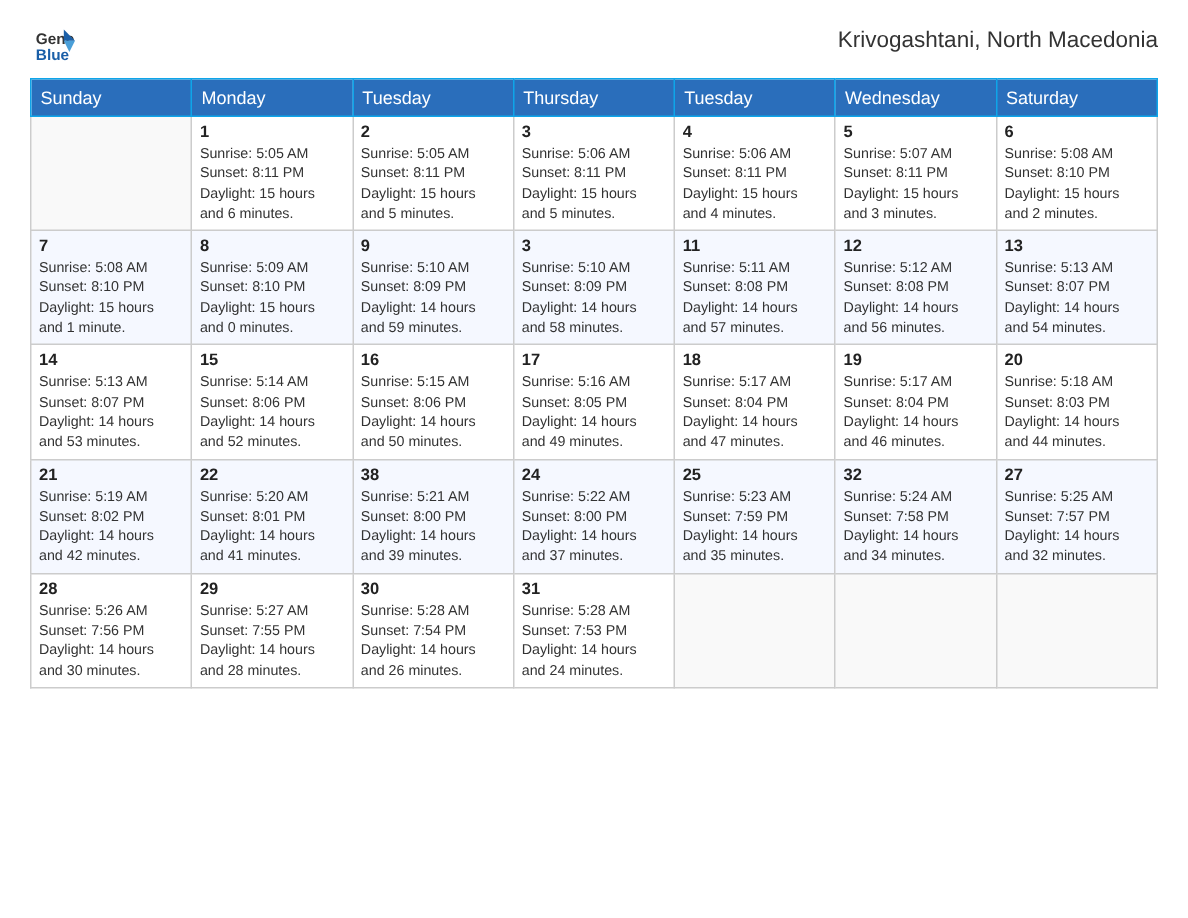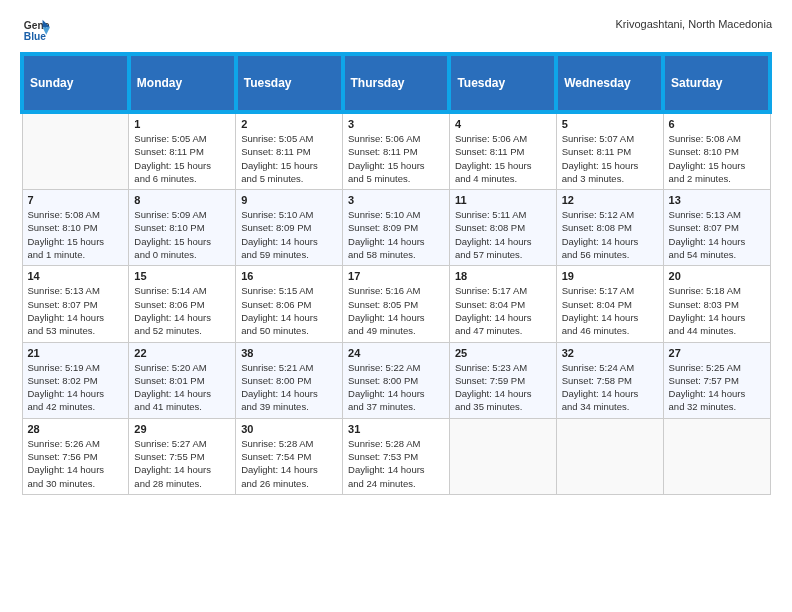--- a/index.html
+++ b/index.html
@@ -33,37 +33,37 @@
     .title-block {
       text-align: right;
     }
     .main-title {
       font-size: 36px;
       font-weight: bold;
       color: #222;
       line-height: 1.1;
     }
     .subtitle {
-      font-size: 11px;
+      font-size: 15px;
       color: #333;
       margin-top: 2px;
     }
     .calendar-table {
       width: 100%;
       border-collapse: collapse;
       margin-top: 8px;
     }
     .calendar-table th {
       background-color: #2a6ebb;
       color: #fff;
       font-size: 12px;
-      font-weight: bold;
+      font-weight: normal;
       text-align: left;
-      padding: 20px 6px;
-      border: 4px solid #0ea5e9;
+      padding: 5px 6px;
+      border: 1px solid #0ea5e9;
     }
     .calendar-table td {
       vertical-align: top;
       padding: 4px 5px;
       border: 1px solid #ccc;
       font-size: 10px;
       color: #333;
       background: #fff;
       width: 14.28%;
       min-height: 80px;

